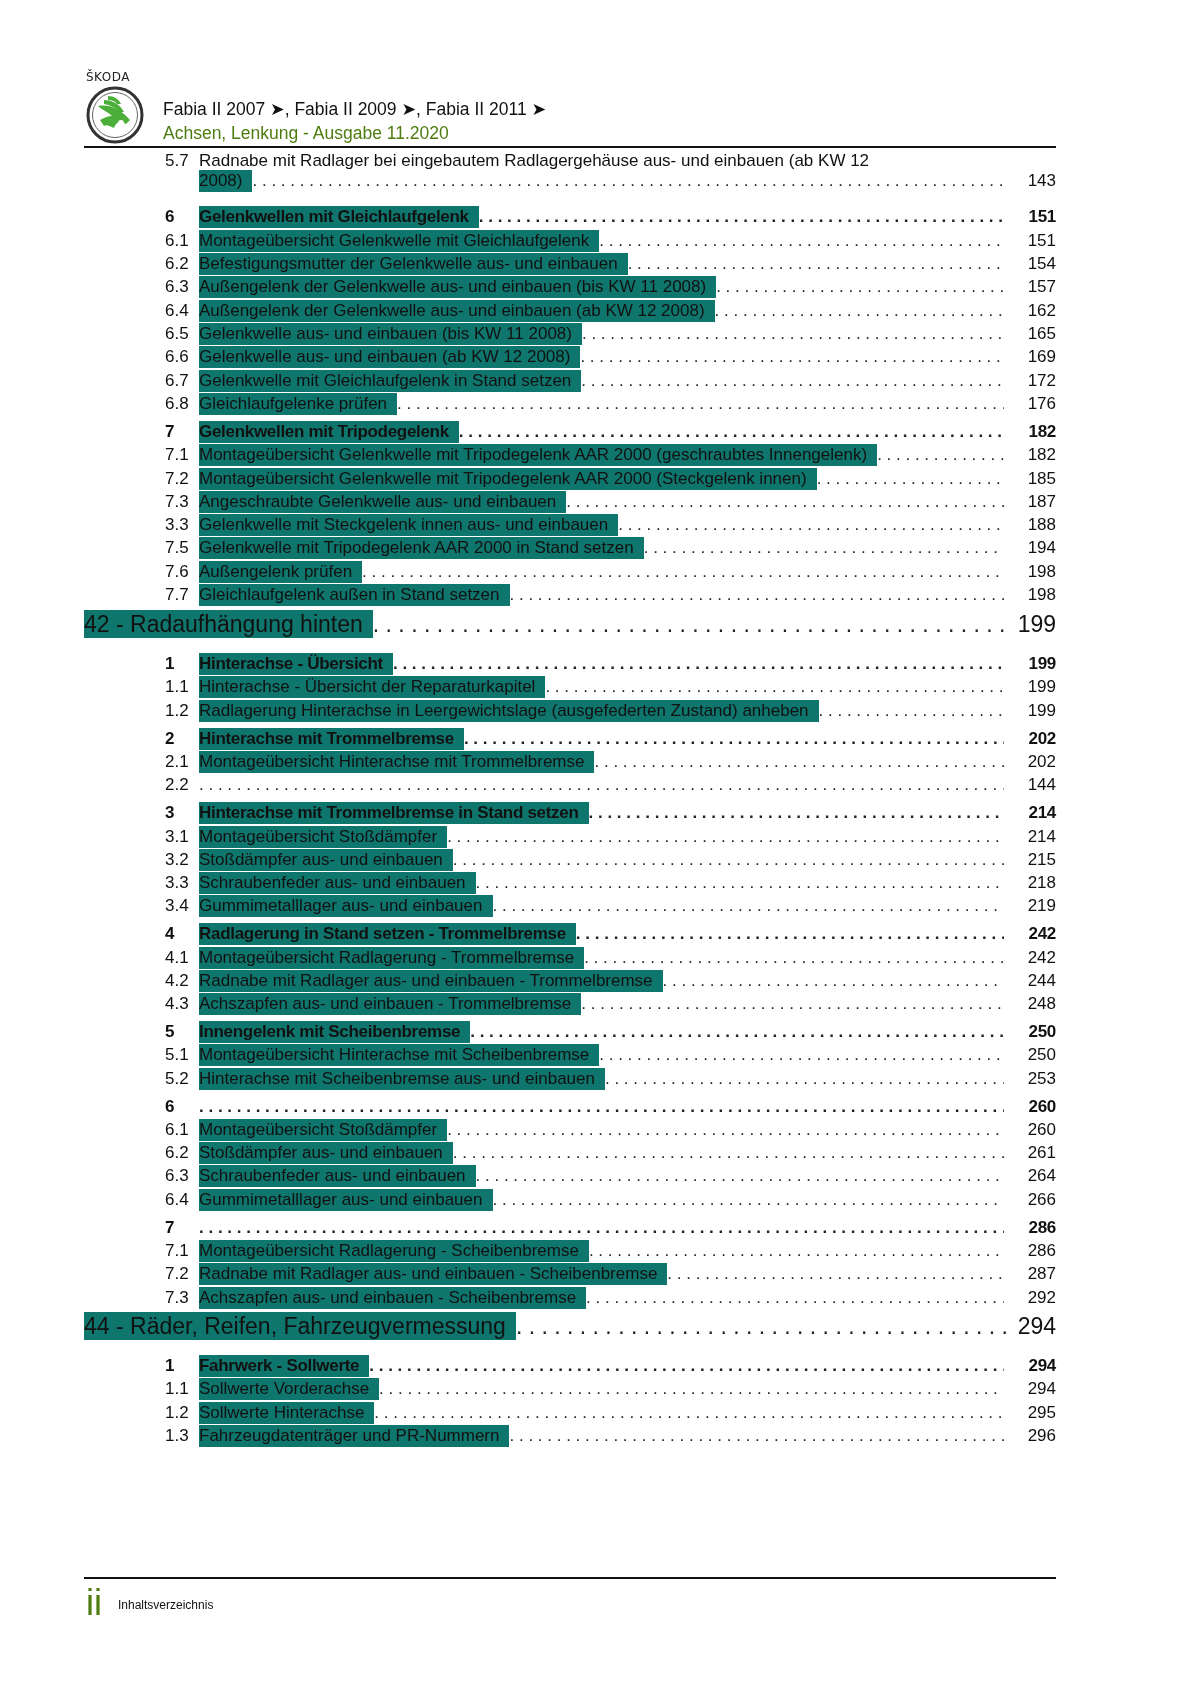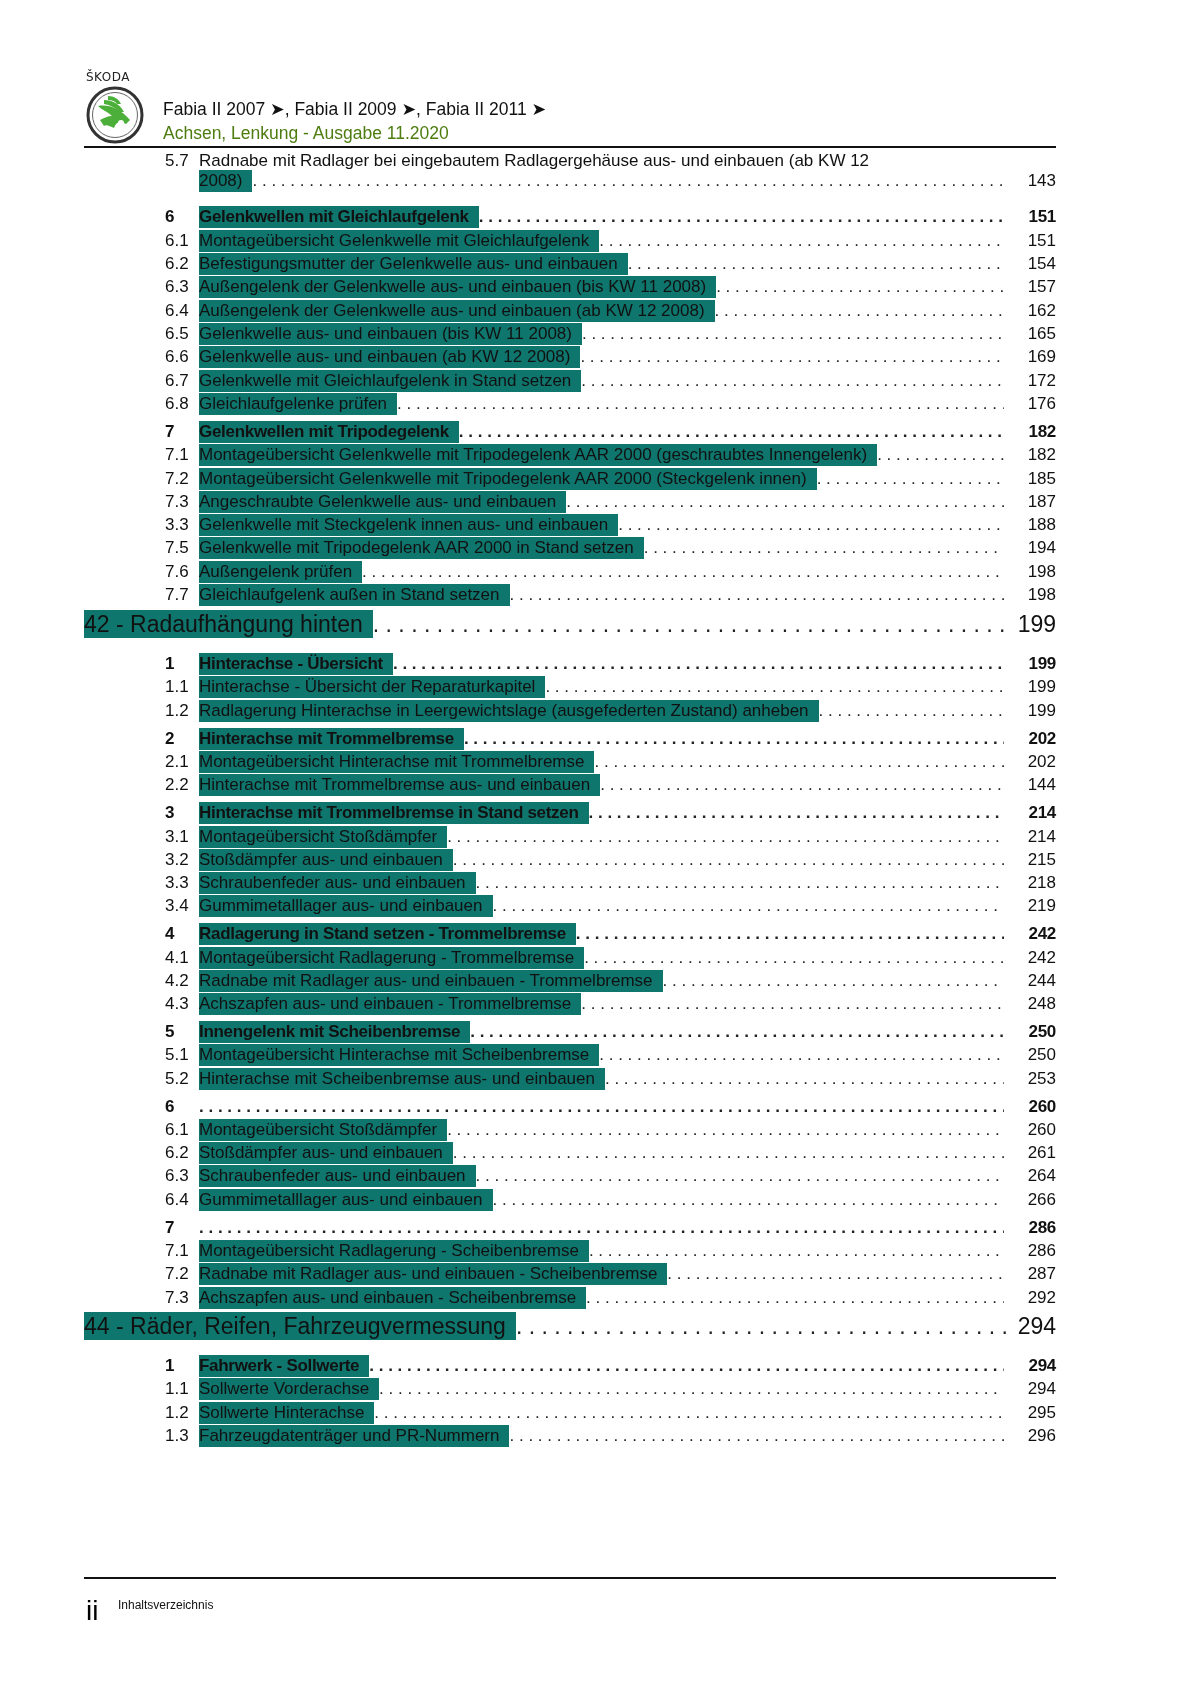--- a/index.html
+++ b/index.html
@@ -39,21 +39,21 @@
     }
     .row .page { width: 46px; text-align: right; padding-left: 6px; }
     .row.bold { font-weight: bold; letter-spacing: -0.3px; }
     .row.chapter { font-size: 23px; line-height: 28px; }
     .row.chapter .title-wrap { left: 0; }
     .row.chapter .page { width: 44px; }
     .footer-rule {
       position: absolute; left: 84px; top: 1577px; width: 972px; height: 2px; background: #111;
     }
     .footer-page {
-      position: absolute; left: 86px; top: 1588px; font-size: 28px; line-height: 30px; color: #000000; margin-top: 8px;
+      position: absolute; left: 86px; top: 1588px; font-size: 36px; line-height: 30px; color: #4d7c0f;
     }
     .footer-label {
       position: absolute; left: 118px; top: 1598px; font-size: 12px; color: #111;
     }
   </style>
 </head>
 <body>
 
 <div class="brand">ŠKODA</div>
 <svg class="logo" viewBox="0 0 58 58">
@@ -257,21 +257,20 @@
       <span class="num">2.1</span>
       <div class="title-wrap">
         <span class="label">Montageübersicht Hinterachse mit Trommelbremse</span>
         <span class="dots"></span>
         <span class="page">202</span>
       </div>
     </div>
     <div class="row" style="top: 774px;">
       <span class="num">2.2</span>
       <div class="title-wrap">
-        <span class="label">Hinterachse mit Trommelbremse aus- und einbauen</span>
         <span class="dots"></span>
         <span class="page">144</span>
       </div>
     </div>
     <div class="row bold" style="top: 802px;">
       <span class="num">3</span>
       <div class="title-wrap">
         <span class="label">Hinterachse mit Trommelbremse in Stand setzen</span>
         <span class="dots"></span>
         <span class="page">214</span>

